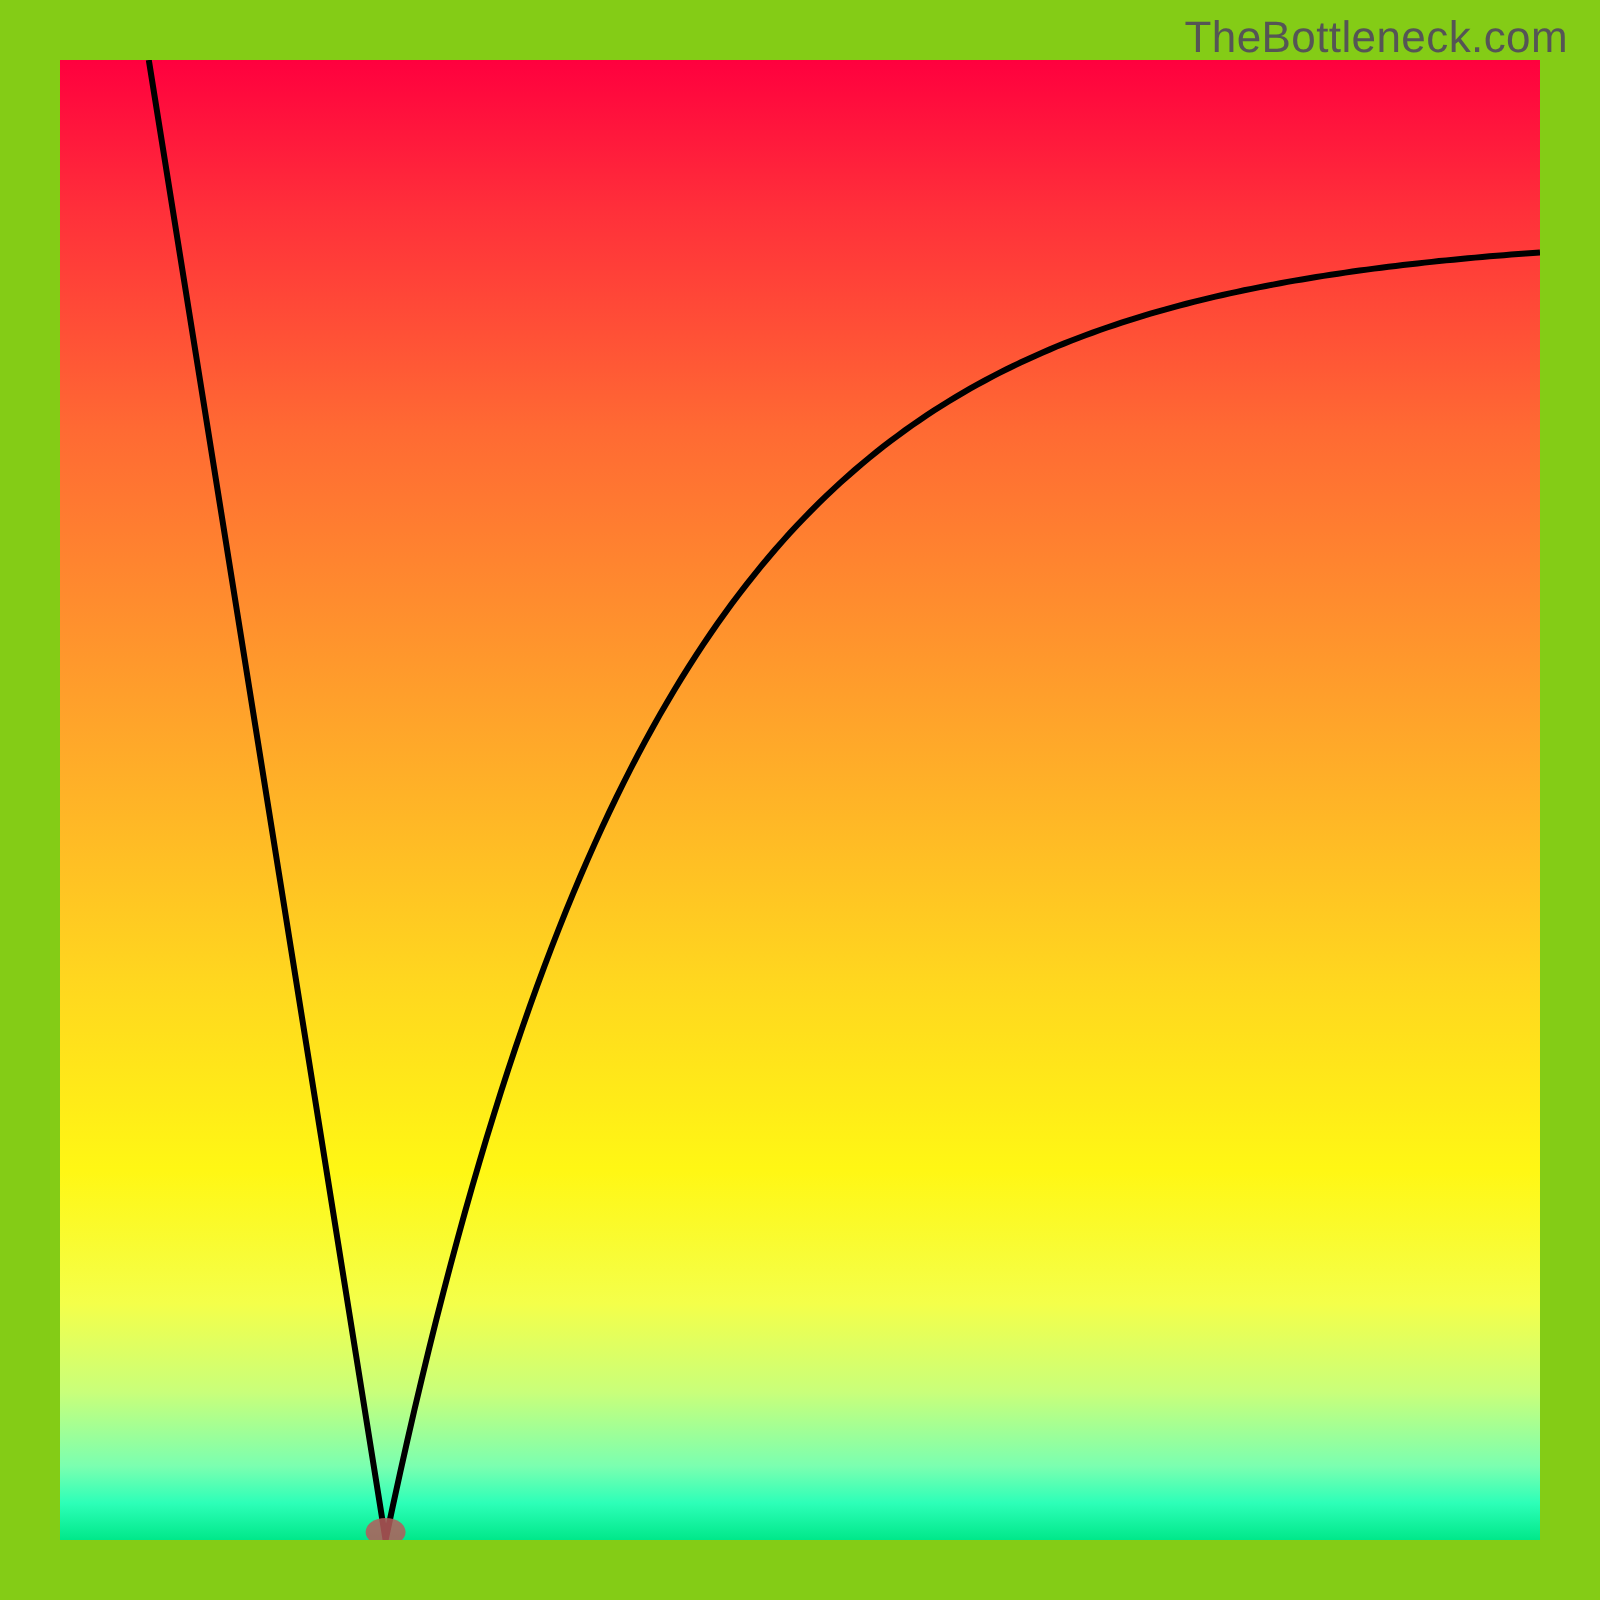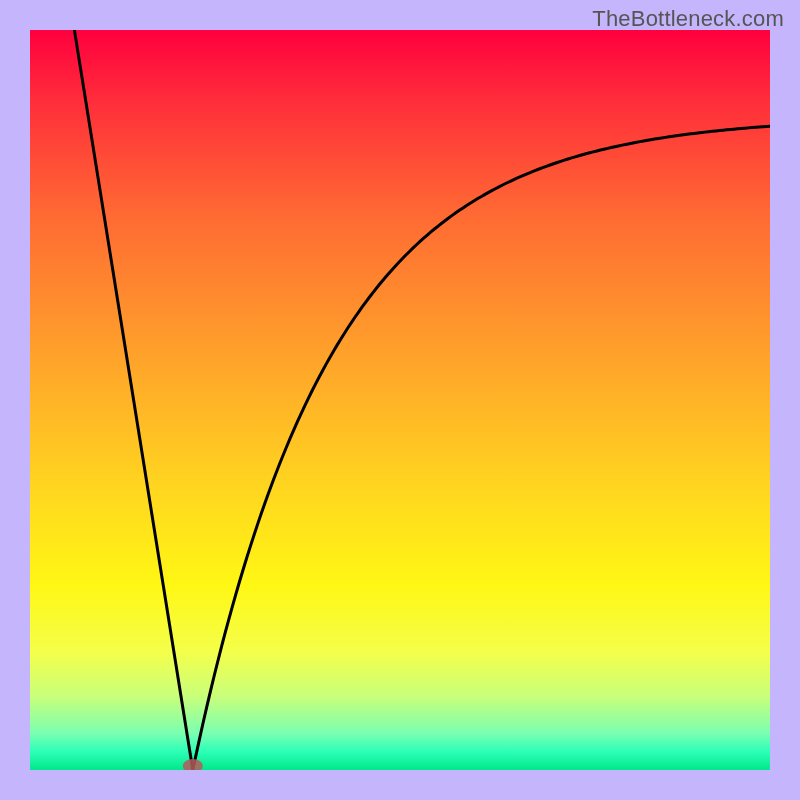--- a/index.html
+++ b/index.html
@@ -8,21 +8,21 @@
     width: 800px;
     height: 800px;
     overflow: hidden;
     background: #000;
     font-family: Arial, Helvetica, sans-serif;
   }
   .frame {
     position: relative;
     width: 800px;
     height: 800px;
-    background: #c4b5fd;
+    background: #84cc16;
   }
   .plot-area {
     position: absolute;
     left: 30px;
     top: 30px;
     width: 740px;
     height: 740px;
     overflow: hidden;
   }
   .watermark {

